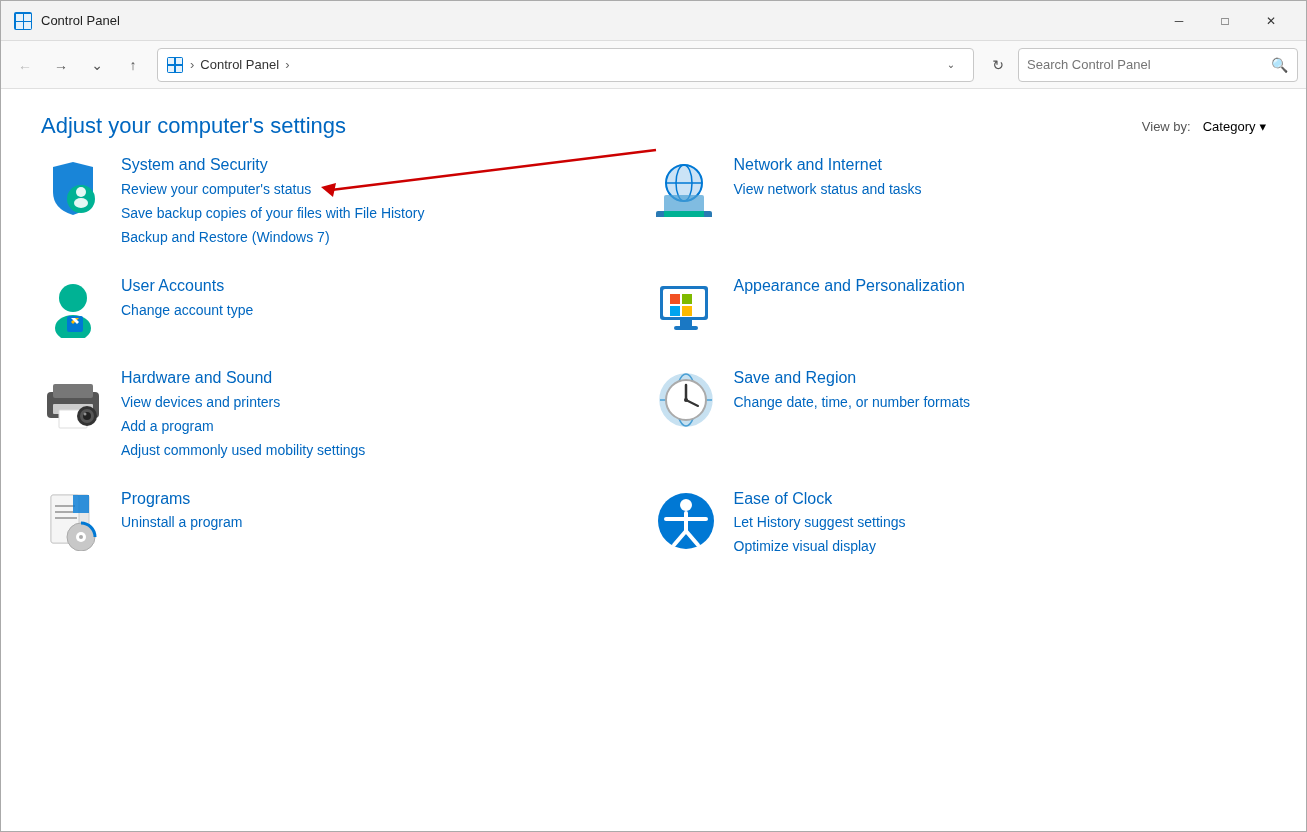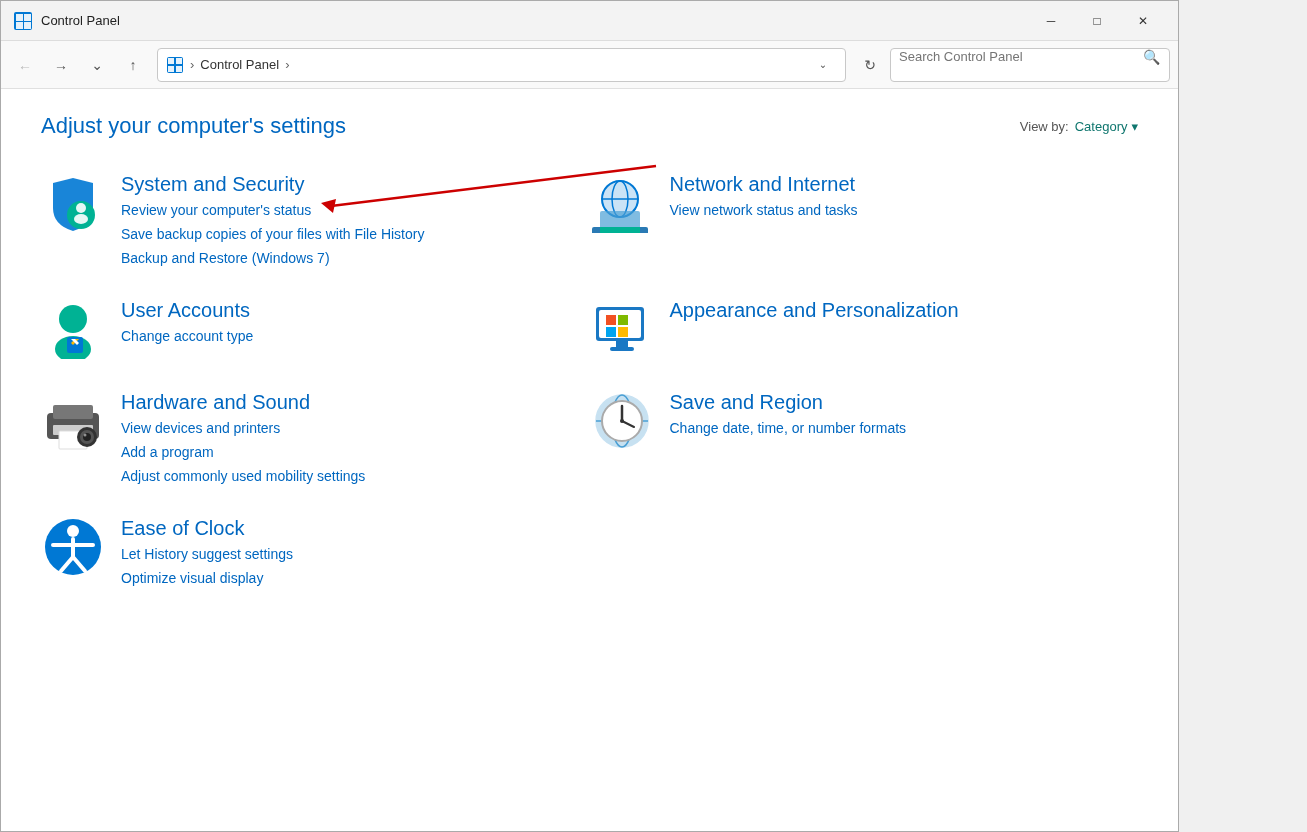--- a/index.html
+++ b/index.html
@@ -6,21 +6,21 @@
     body {
       font-family: 'Segoe UI', Arial, sans-serif;
       background: #f0f0f0;
       width: 1307px;
       height: 832px;
       overflow: hidden;
     }
 
     
     .window {
-      width: 1179px;
+      width: 1307px;
       height: 832px;
       background: #fff;
       border: 1px solid #aaa;
       display: flex;
       flex-direction: column;
     }
 
     .title-bar {
       background: #f3f3f3;
       height: 40px;
@@ -140,21 +140,21 @@
       font-size: 14px;
     }
 
     .search-box {
       width: 280px;
       height: 34px;
       border: 1px solid #c8c8c8;
       border-radius: 4px;
       background: #fff;
       display: flex;
-      align-items: flex-start;
+      align-items: center;
       padding: 0 8px;
       gap: 28px;
     }
 
     .search-input {
       flex: 1;
       border: none;
       outline: none;
       font-size: 13px;
       color: #aaa;
@@ -172,41 +172,41 @@
       flex: 1;
       background: #fff;
       padding: 24px 40px;
       overflow-y: auto;
     }
 
     .page-header {
       display: flex;
       justify-content: space-between;
       align-items: center;
-      margin-bottom: 32px;
+      margin-bottom: 16px;
     }
 
     .page-title {
       font-size: 22px;
       color: #0067c0;
       font-weight: 400;
     }
 
     .view-by {
       display: flex;
       align-items: center;
-      gap: 6px;
+      gap: 12px;
       font-size: 13px;
       color: #333;
     }
 
     .view-by-label { color: #555; }
 
     .view-by-value {
-      color: #0f766e;
+      color: #000000;
       cursor: pointer;
       display: flex;
       align-items: center;
       gap: 4px;
     }
 
     
     .items-grid {
       display: grid;
       grid-template-columns: 1fr 1fr;
@@ -226,21 +226,21 @@
       height: 64px;
       flex-shrink: 0;
       display: flex;
       align-items: center;
       justify-content: center;
     }
 
     .category-text { display: flex; flex-direction: column; gap: 3px; }
 
     .category-title {
-      font-size: 20px;
+      font-size: 16px;
       color: #0067c0;
       font-weight: 400;
       cursor: pointer;
       line-height: 1.3;
     }
 
     .category-link {
       font-size: 14px;
       color: #0067c0;
       cursor: pointer;
@@ -445,20 +445,44 @@
               <line x1="30" y1="30" x2="30" y2="15" stroke="#333" stroke-width="2.5" stroke-linecap="round"></line>
               <line x1="30" y1="30" x2="42" y2="36" stroke="#333" stroke-width="2" stroke-linecap="round"></line>
             </svg>
           </div>
           <div class="category-text">
             <span class="category-title">Save and Region</span>
             <span class="category-link">Change date, time, or number formats</span>
           </div>
         </div>
 
+        <div class="category-item">
+          <div class="category-icon">
+            <svg width="60" height="60" viewBox="0 0 60 60">
+
+              <rect x="8" y="4" width="38" height="48" rx="2" fill="#e8e8e8" stroke="#ccc" stroke-width="1"></rect>
+              <rect x="8" y="4" width="28" height="48" rx="2" fill="#f5f5f5" stroke="#ccc" stroke-width="1"></rect>
+
+              <rect x="12" y="14" width="20" height="2" fill="#aaa"></rect>
+              <rect x="12" y="20" width="18" height="2" fill="#aaa"></rect>
+              <rect x="12" y="26" width="22" height="2" fill="#aaa"></rect>
+
+              <rect x="30" y="4" width="16" height="18" rx="0" fill="#0078d4" opacity="0.8"></rect>
+
+              <circle cx="38" cy="46" r="14" fill="#c8c8c8" stroke="#aaa" stroke-width="1"></circle>
+              <circle cx="38" cy="46" r="5" fill="#fff"></circle>
+              <circle cx="38" cy="46" r="2" fill="#aaa"></circle>
+              <path d="M38 32 A14 14 0 0 1 52 46" fill="none" stroke="#0078d4" stroke-width="3"></path>
+            </svg>
+          </div>
+          <div class="category-text">
+            <span class="category-title">Programs</span>
+            <span class="category-link">Uninstall a program</span>
+          </div>
+        </div>
 
         <div class="category-item">
           <div class="category-icon">
             <svg width="60" height="60" viewBox="0 0 60 60">
 
               <circle cx="30" cy="30" r="28" fill="#0078d4"></circle>
 
               <circle cx="30" cy="14" r="6" fill="#fff"></circle>
 
               <line x1="10" y1="28" x2="50" y2="28" stroke="#fff" stroke-width="4" stroke-linecap="round"></line>

